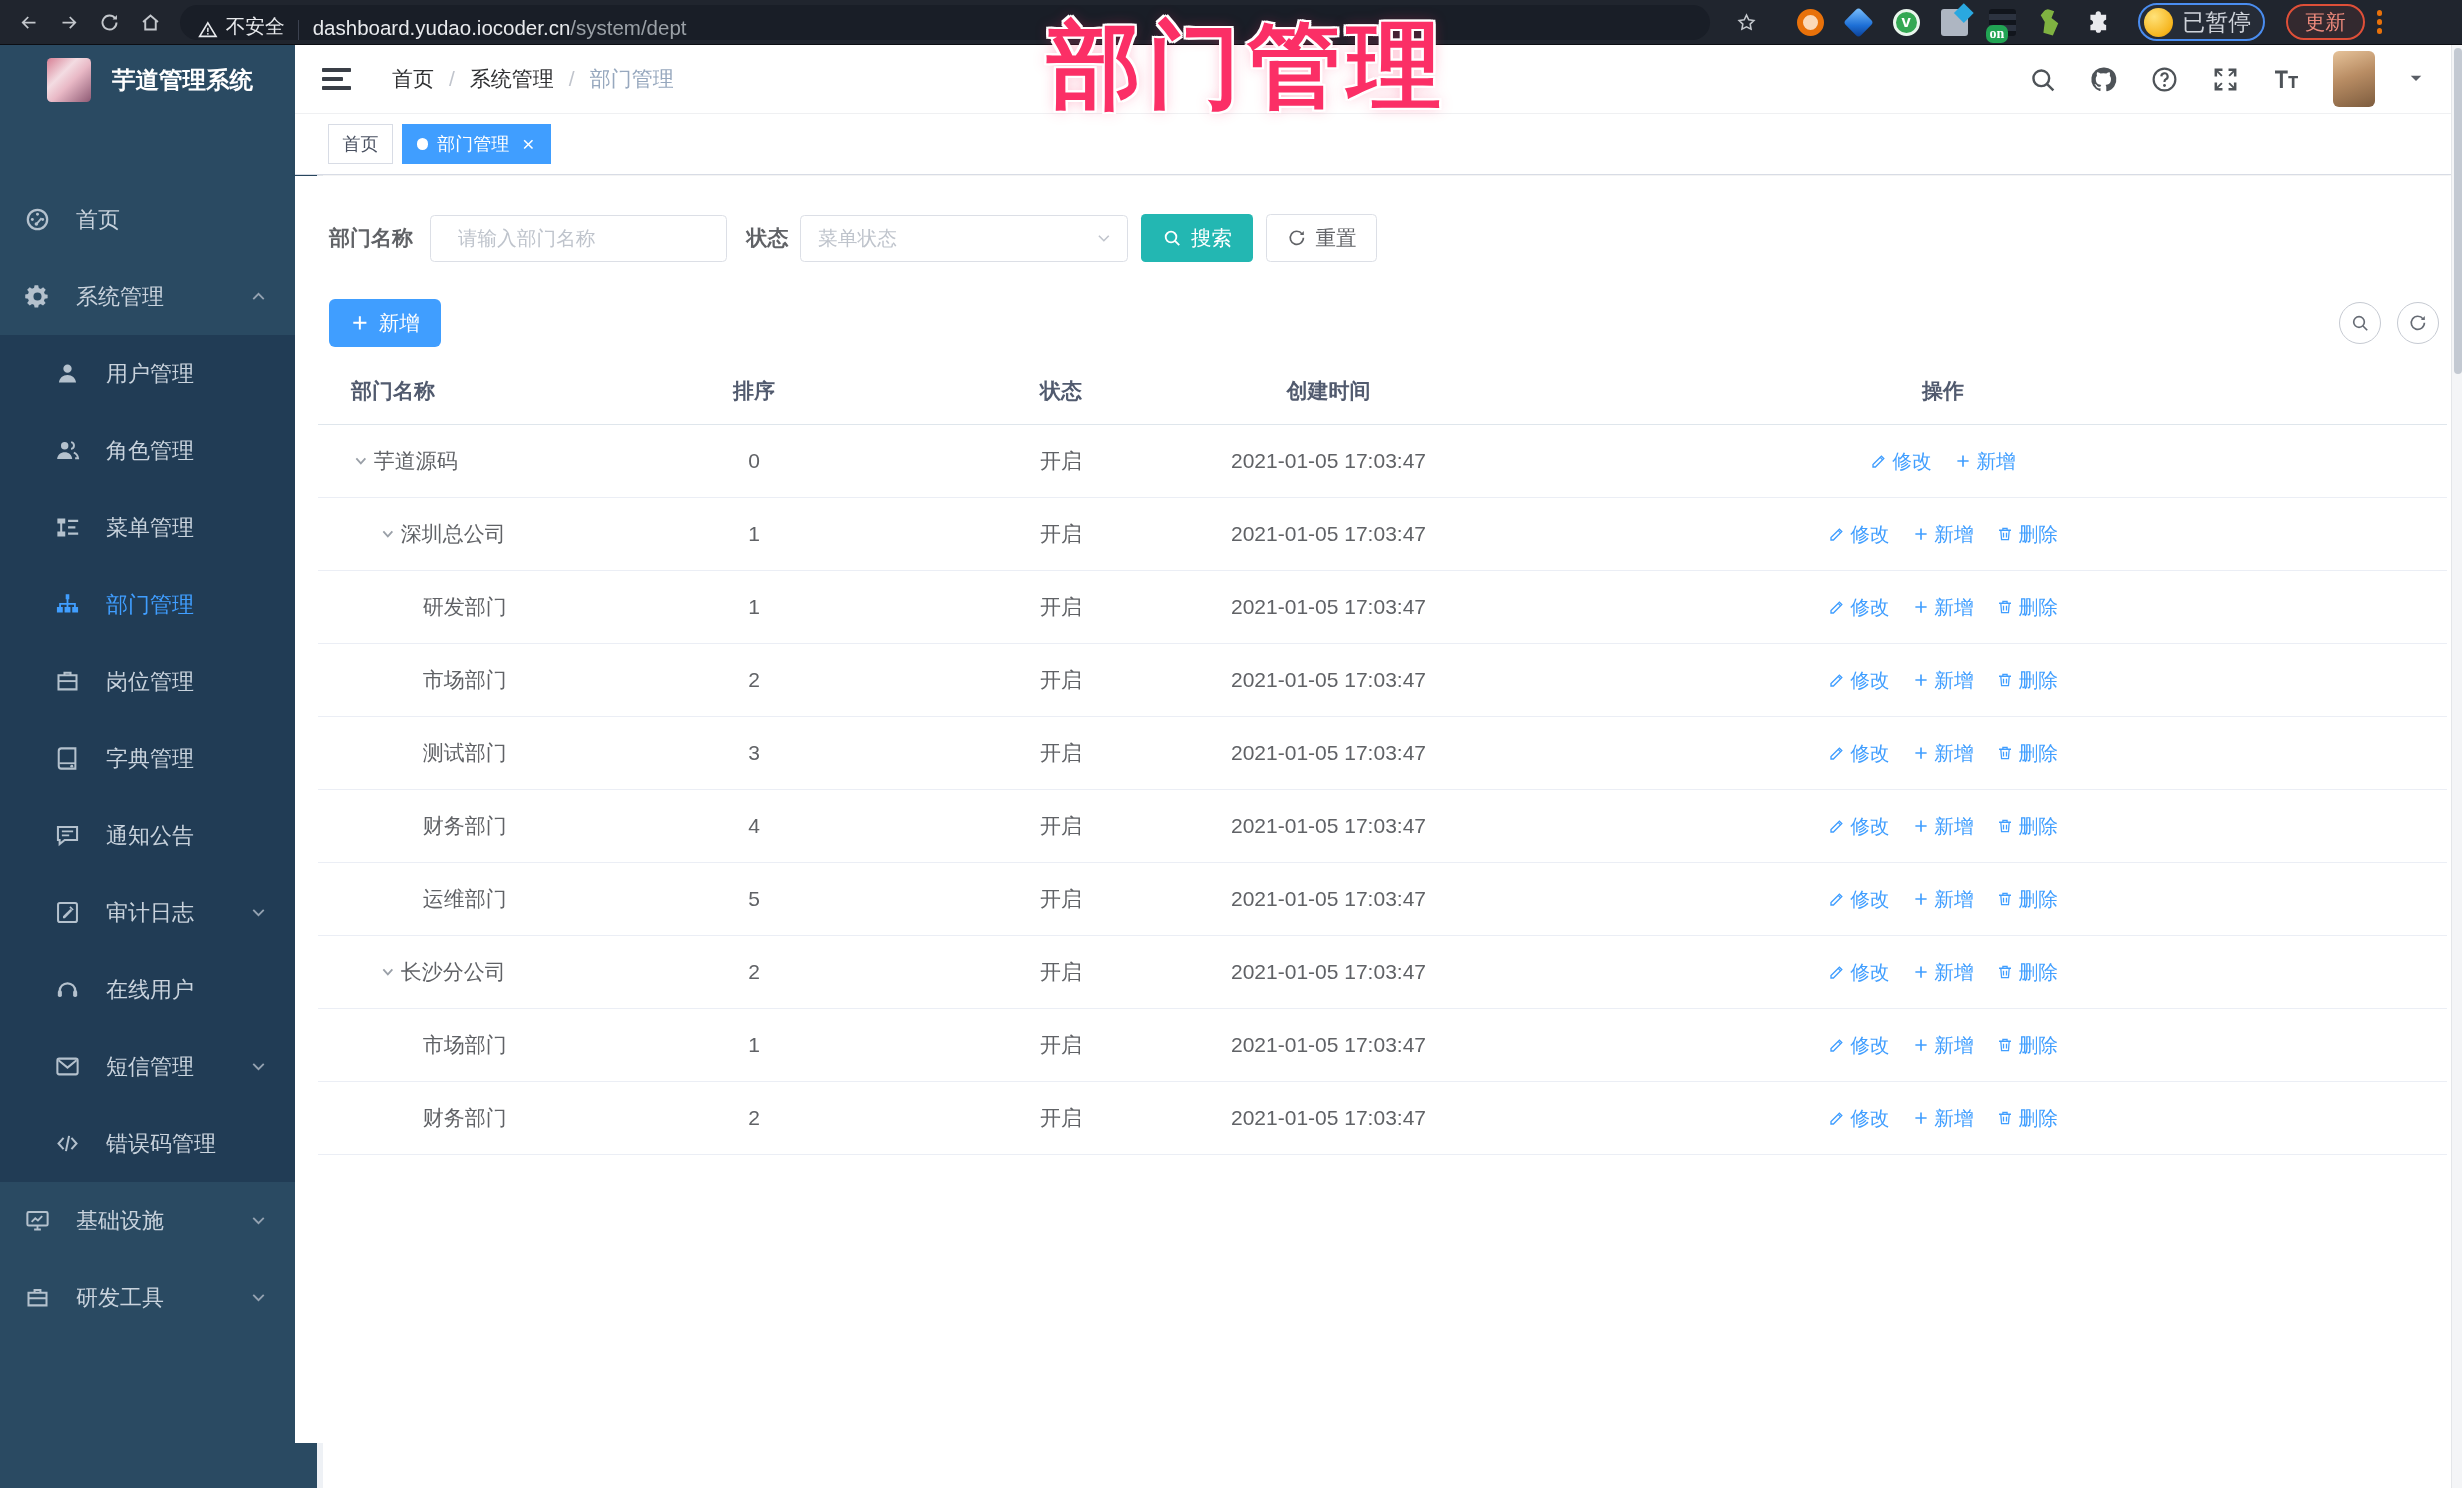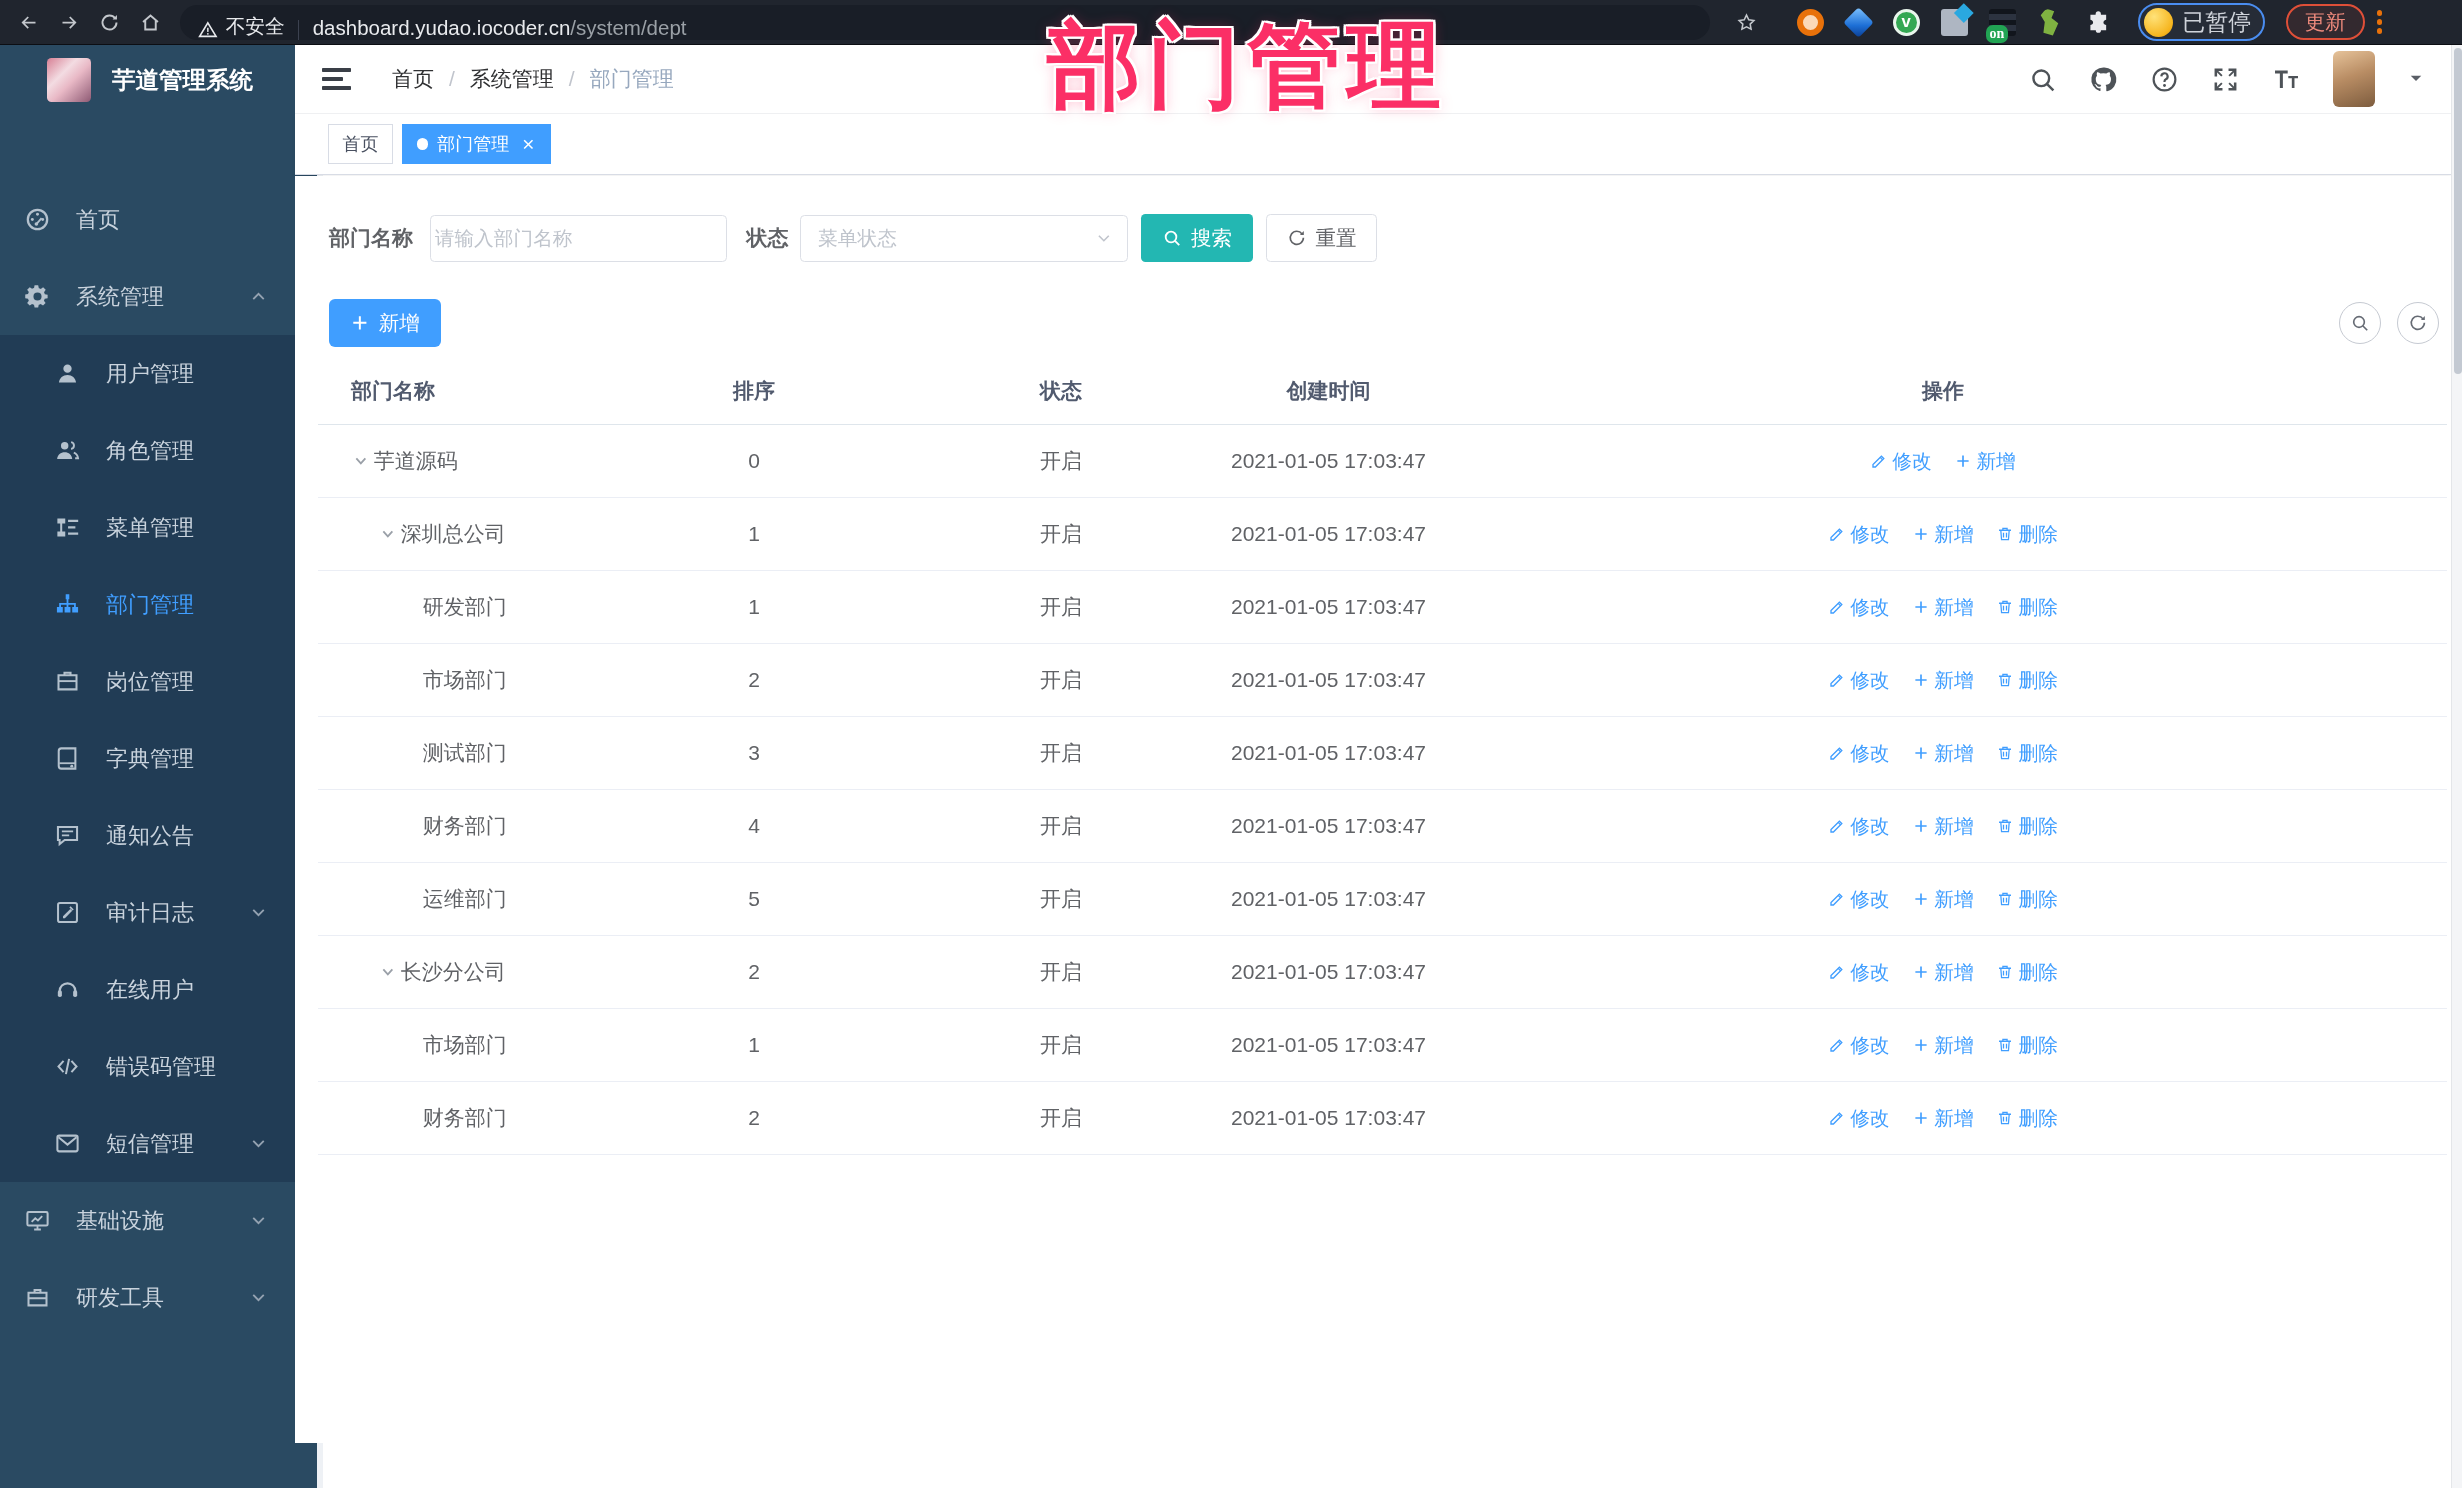--- a/index.html
+++ b/index.html
@@ -87,21 +87,21 @@
     color:#495060;font-size:18px;cursor:pointer;white-space:nowrap;}
   .tag.active{background:#409eff;border-color:#409eff;color:#fff;}
   .tag .dot{width:11.4px;height:11.4px;border-radius:50%;background:#fff;margin-right:9px;}
   .tag .close{margin-left:10.6px;display:flex;color:#fff;}
   .tag .close svg{width:16.7px;height:16.7px;}
 
   .content{position:absolute;left:295px;top:176px;width:2156px;height:1267px;background:#fff;}
 
   .filter-row{position:absolute;left:34px;top:38px;height:48px;display:flex;align-items:center;font-size:21px;color:#606266;}
   .f-label{font-weight:700;white-space:nowrap;}
-  .inp{width:297px;height:47px;border:0.8px solid #dcdfe6;border-radius:4.5px;padding:0 4px;font-size:19.7px;color:#606266;
+  .inp{width:297px;height:47px;border:0.8px solid #dcdfe6;border-radius:4.5px;padding:0 27px;font-size:19.7px;color:#606266;
     margin-left:16.7px;outline:none;font-family:inherit;background:#fff;}
   .inp::placeholder{color:#bfc4cc;}
   .sel{width:328px;height:47px;border:0.8px solid #dcdfe6;border-radius:4.5px;padding:0 13.6px 0 16.7px;font-size:19.7px;color:#bfc4cc;
     margin-left:12px;display:flex;align-items:center;justify-content:space-between;cursor:pointer;background:#fff;}
   .sel svg{width:19.7px;height:19.7px;color:#c0c4cc;}
   .f-label2{margin-left:19.7px;}
   .btn{height:48px;border-radius:4.5px;font-size:20.5px;display:inline-flex;align-items:center;justify-content:center;gap:9px;cursor:pointer;border:none;font-family:inherit;}
   .btn svg{width:19.7px;height:19.7px;}
   .btn-search{background:#23b7b2;color:#fff;padding:0 21px;margin-left:13px;}
   .btn-reset{background:#fff;color:#606266;border:0.8px solid #dcdfe6;padding:0 19.7px;margin-left:13px;}
@@ -323,38 +323,38 @@
               <path d="M5 13.5a7 7 0 0 1 14 0" fill="none" stroke="currentColor" stroke-width="1.9"></path>
               <rect x="3.4" y="12.6" width="3.6" height="6" rx="1.6" fill="currentColor"></rect>
               <rect x="17" y="12.6" width="3.6" height="6" rx="1.6" fill="currentColor"></rect>
             </svg>
           </span>
           <span class="mi-label">在线用户</span>
         </div>
         <div class="menu-item sub">
           <span class="mi-icon">
             <svg viewBox="0 0 24 24">
-              <path d="M8.5 7 4 12l4.5 5M15.5 7 20 12l-4.5 5M13.4 5.2l-2.8 13.6" fill="none" stroke="currentColor" stroke-width="1.8"></path>
-            </svg>
-          </span>
-          <span class="mi-label">错误码管理</span>
-        </div>
-        <div class="menu-item sub">
-          <span class="mi-icon">
-            <svg viewBox="0 0 24 24">
               <rect x="3" y="5" width="18" height="14" rx="1.6" fill="none" stroke="currentColor" stroke-width="1.8"></rect>
               <path d="M4 6.5 12 13l8-6.5" fill="none" stroke="currentColor" stroke-width="1.8"></path>
             </svg>
           </span>
           <span class="mi-label">短信管理</span>
           <span class="mi-chevron down">
             <svg viewBox="0 0 24 24">
               <path d="M6 9l6 6 6-6" fill="none" stroke="currentColor" stroke-width="2.1"></path>
             </svg>
           </span>
+        </div>
+        <div class="menu-item sub">
+          <span class="mi-icon">
+            <svg viewBox="0 0 24 24">
+              <path d="M8.5 7 4 12l4.5 5M15.5 7 20 12l-4.5 5M13.4 5.2l-2.8 13.6" fill="none" stroke="currentColor" stroke-width="1.8"></path>
+            </svg>
+          </span>
+          <span class="mi-label">错误码管理</span>
         </div>
         <div class="menu-item">
           <span class="mi-icon">
             <svg viewBox="0 0 24 24">
               <rect x="3" y="4.5" width="18" height="12" rx="1.2" fill="none" stroke="currentColor" stroke-width="1.8"></rect>
               <path d="M9 20h6M12 16.5V20M6.8 13.2l3.2-3.2 2.4 2 3.8-3.8" fill="none" stroke="currentColor" stroke-width="1.6"></path>
             </svg>
           </span>
           <span class="mi-label">基础设施</span>
           <span class="mi-chevron down">

